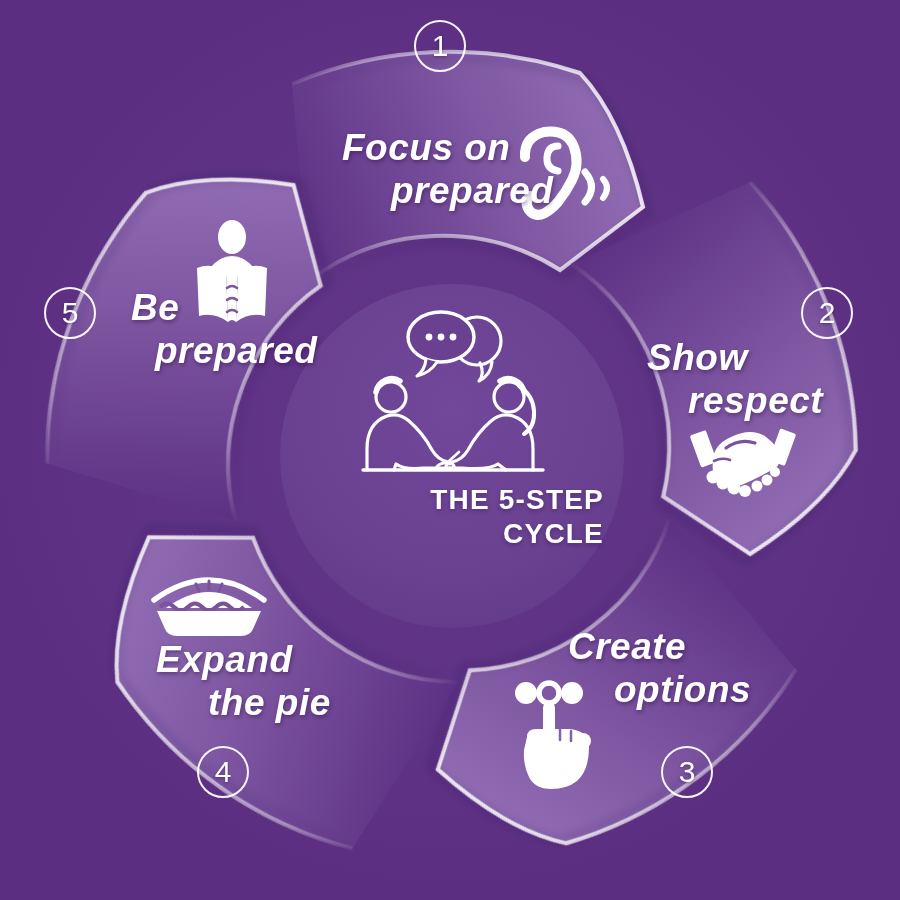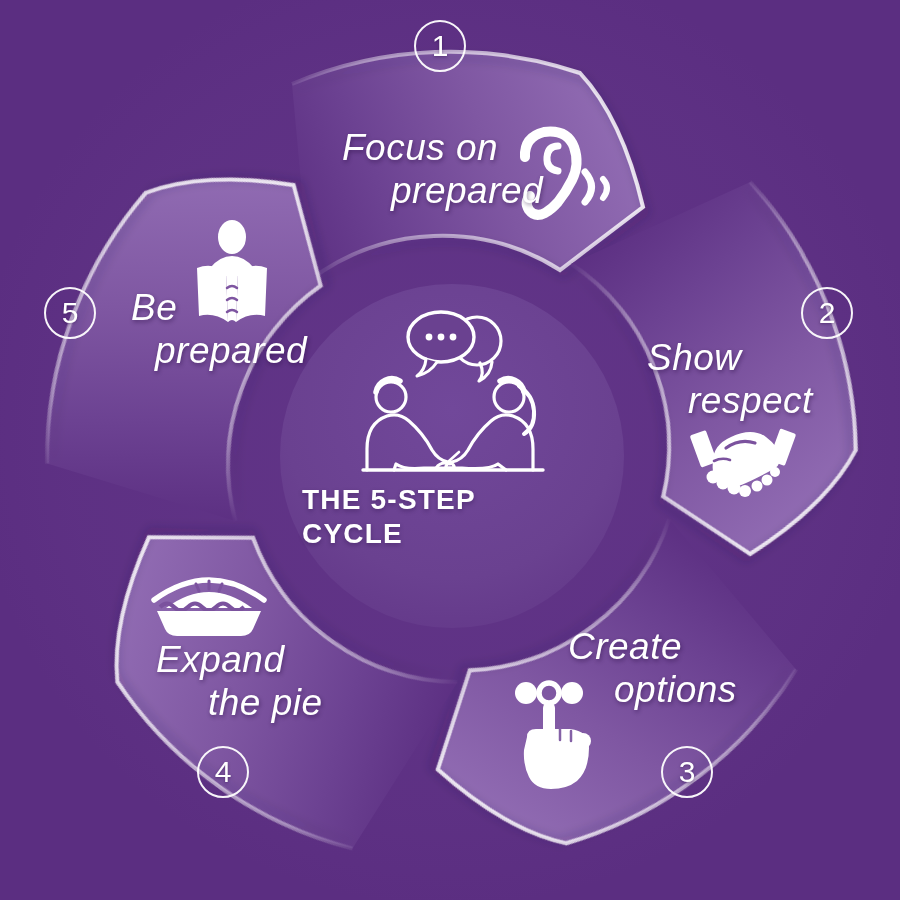--- a/index.html
+++ b/index.html
@@ -1,28 +1,28 @@
 <!DOCTYPE html>
 <html><head>
 <meta charset="utf-8">
 <style>
   html,body{margin:0;padding:0;background:#2b1540;}
   #stage{position:relative;width:900px;height:900px;overflow:hidden;background:#5B2E81;
          font-family:"Liberation Sans",sans-serif;}
   #artwork{position:absolute;left:0;top:0;}
-  .label{position:absolute;color:#FFFFFF;font-style:italic;font-weight:400;font-size:37px;
+  .label{position:absolute;color:#FFFFFF;font-style:italic;font-weight:700;font-size:37px;
          line-height:43px;letter-spacing:.5px;white-space:nowrap;
          text-shadow:1px 2px 4px rgba(35,8,60,.45);}
   .label .l2{display:block;}
   .num{position:absolute;width:52px;height:52px;box-sizing:border-box;
        border:2.5px solid rgba(255,255,255,.95);border-radius:50%;
        display:flex;align-items:center;justify-content:center;
        color:#FFFFFF;font-size:30px;font-weight:500;
        text-shadow:0 1px 3px rgba(35,8,60,.4);}
-  .title{position:absolute;left:302px;top:483px;width:302px;text-align:left;
+  .title{position:absolute;left:302px;top:483px;width:302px;text-align:right;
          color:#FFFFFF;font-weight:700;font-size:28px;line-height:34px;letter-spacing:1.2px;
          text-shadow:0 2px 4px rgba(35,8,60,.35);}
   .title span{display:block;}
 </style>
 </head>
 <body>
 
 <div id="stage">
 
   <svg id="artwork" width="900" height="900" viewBox="0 0 900 900">

